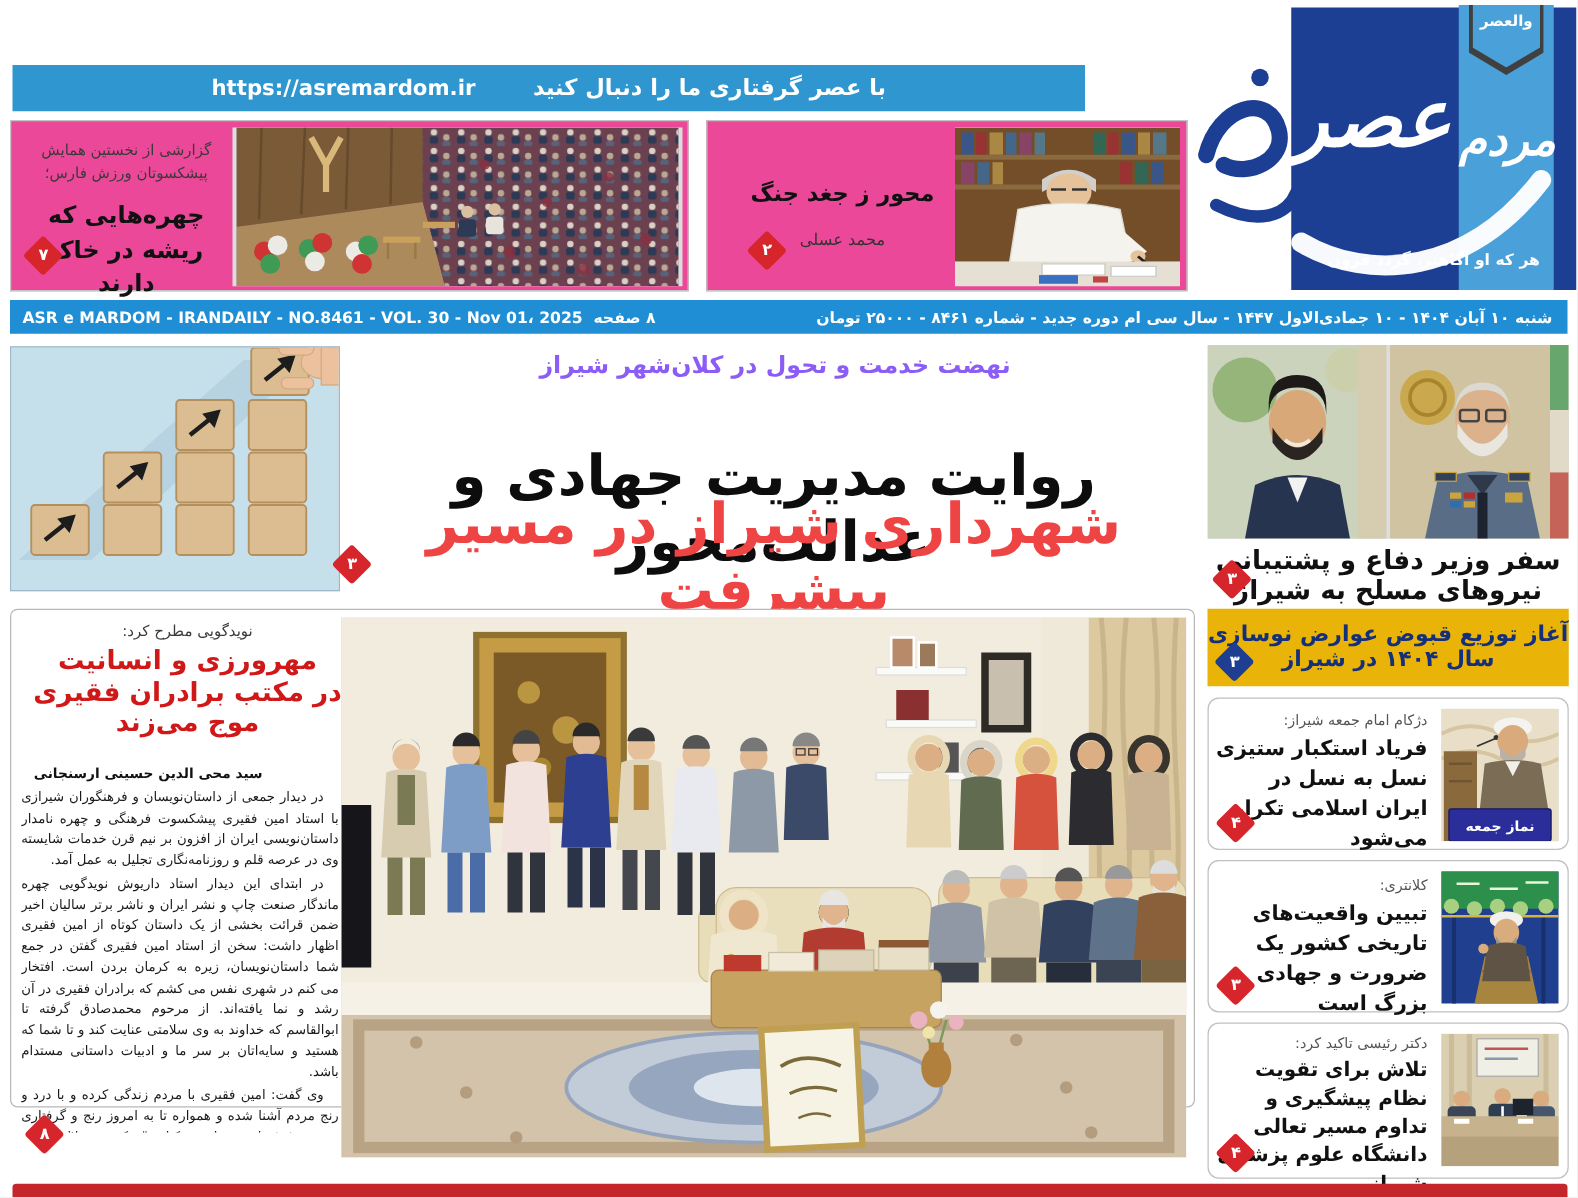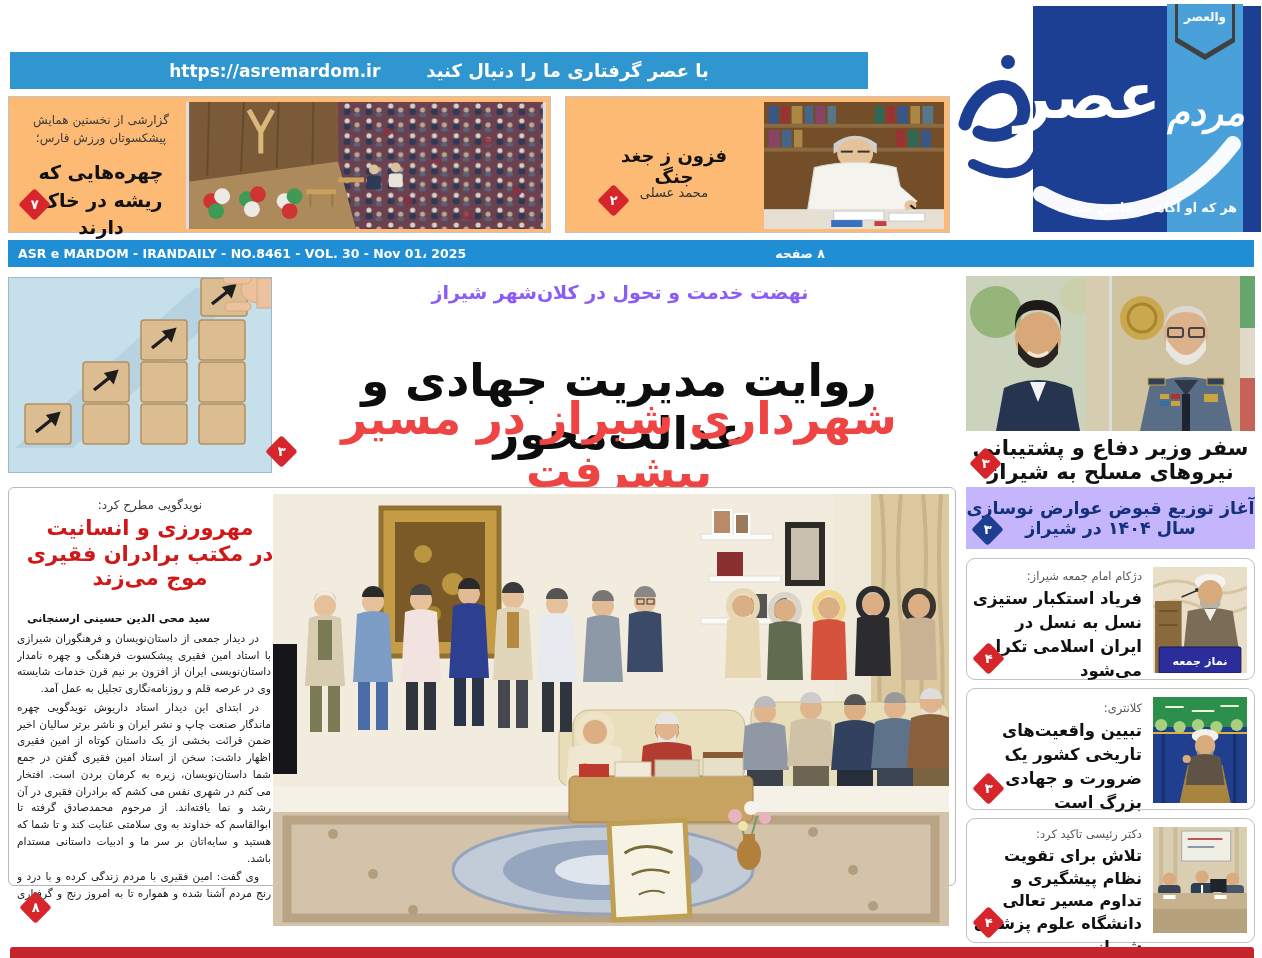--- a/index.html
+++ b/index.html
@@ -1,19 +1,19 @@
 <!DOCTYPE html>
 <html lang="fa"><head>
 <meta charset="utf-8">
 <style>
   html,body{margin:0;padding:0;background:#e8e8e8;}
   *{box-sizing:border-box;font-family:"DejaVu Sans",sans-serif;}
   .canvas{position:relative;width:1262px;height:958px;background:#ffffff;overflow:hidden;margin:0 auto;direction:rtl;}
   .abs{position:absolute;}
-  .box{border:1px solid #c3c3c3;background:#fdba74;}
+  .box{border:1px solid #c3c3c3;background:#ec4899;}
   .rbox{border:1px solid #c0c0c0;border-radius:9px;background:#fff;}
   .diamond{width:23px;height:23px;background:#d6252b;transform:rotate(45deg);display:flex;align-items:center;justify-content:center;border-radius:3px;}
   .diamond span{transform:rotate(-45deg);color:#fff;font-weight:bold;font-size:13px;line-height:1;}
   .diamond.navy{background:#1d3e91;}
   .kicker{color:#3a3a3a;font-size:12px;}
   .hl{color:#111;font-weight:bold;}
   .photo{overflow:hidden;background:#ddd;}
   .photo svg{display:block;}
   .ltr{direction:ltr;unicode-bidi:isolate;}
   .bodytext p{margin:0 0 2px 0;text-indent:12px;}
@@ -36,22 +36,22 @@
         <span style="color:#fff;font-size:12px;font-weight:bold;margin-top:6px;">والعصر</span>
       </div>
     </div>
     <div class="abs" style="left:216px;top:88px;width:90px;text-align:center;color:#fff;font-size:36px;font-weight:bold;font-style:italic;">مردم</div>
     <svg class="abs" style="left:0;top:0;" width="316" height="228" viewBox="0 0 316 228">
       <path d="M96,190 C150,222 230,216 288,140" stroke="#ffffff" stroke-width="16" fill="none" stroke-linecap="round" opacity="0.97"></path>
       <path d="M20,120 C30,80 70,70 78,100 C84,124 54,138 34,128" stroke="#1c3e93" stroke-width="13" fill="none" stroke-linecap="round"></path>
       <path d="M28,160 C60,176 84,170 92,150" stroke="#1c3e93" stroke-width="10" fill="none" stroke-linecap="round"></path>
       <circle cx="63" cy="58" r="7" fill="#1c3e93"></circle>
     </svg>
-    <div class="abs" style="left:96px;top:60px;width:120px;text-align:center;color:#fff;font-size:64px;font-weight:bold;line-height:1;">عصر</div>
-    <div class="abs" style="left:94px;top:196px;width:216px;text-align:center;color:#ffffff;font-size:12.5px;font-weight:bold;">هر که او آگاهتر، جانش عنایت</div>
+    <div class="abs" style="left:96px;top:60px;width:120px;text-align:center;color:#fff;font-size:64px;font-weight:bold;font-style:italic;line-height:1;">عصر</div>
+    <div class="abs" style="left:94px;top:196px;width:216px;text-align:center;color:#ffffff;font-size:12.5px;font-weight:bold;">هر که او آگاهتر، گردد فزون</div>
   </div>
 
   <div class="abs box" style="left:8px;top:96px;width:543px;height:137px;">
     <div class="abs kicker" style="right:366px;top:14px;width:166px;text-align:center;line-height:1.5;">گزارشی از نخستین همایش پیشکسوتان ورزش فارس؛</div>
     <div class="abs hl" style="right:366px;top:62px;width:166px;text-align:center;font-size:19px;line-height:1.45;">چهره‌هایی که ریشه در خاک دارند</div>
     <div class="abs diamond" style="left:14px;top:96px;">
       <span>۷</span>
     </div>
     <div class="abs photo" style="left:177px;top:5px;width:360px;height:127px;">
       <svg width="360" height="127" viewBox="0 0 356 128">
@@ -100,21 +100,21 @@
         <rect x="150" y="76" width="26" height="5" fill="#c9a05c"></rect>
         <circle cx="186" cy="68" r="5" fill="#d9c0a0"></circle>
           <rect x="179" y="74" width="14" height="14" rx="3" fill="#2d3a55"></rect>
         <circle cx="208" cy="66" r="5" fill="#d9c0a0"></circle>
           <rect x="201" y="72" width="14" height="14" rx="3" fill="#e8e4dc"></rect>
       </svg>
     </div>
   </div>
 
   <div class="abs box" style="left:565px;top:96px;width:385px;height:137px;">
-    <div class="abs hl" style="right:200px;top:48px;width:150px;text-align:center;font-size:18px;">فزون ز جغد جنگ</div>
+    <div class="abs hl" style="right:200px;top:48px;width:150px;text-align:center;font-size:18px;">محور ز جغد جنگ</div>
     <div class="abs" style="right:200px;top:88px;width:150px;text-align:center;font-size:13px;color:#333;">محمد عسلی</div>
     <div class="abs diamond" style="left:36px;top:92px;">
       <span>۲</span>
     </div>
     <div class="abs photo" style="left:198px;top:5px;width:180px;height:127px;">
       <svg width="180" height="127" viewBox="0 0 150 128" preserveAspectRatio="none">
         <rect width="150" height="128" fill="#734e28"></rect>
         <g>
           <rect x="4" y="4" width="8" height="18" fill="#3a5588"></rect>
             <rect x="14" y="4" width="7" height="18" fill="#993333"></rect>
@@ -148,20 +148,21 @@
         <rect x="0" y="108" width="150" height="20" fill="#e6e0d4"></rect>
         <rect x="58" y="110" width="42" height="9" fill="#ffffff" stroke="#ccc"></rect>
         <rect x="104" y="112" width="30" height="8" fill="#ffffff" stroke="#ccc"></rect>
         <rect x="56" y="119" width="26" height="7" fill="#3a70c2"></rect>
         <rect x="92" y="120" width="10" height="5" fill="#c04444"></rect>
       </svg>
     </div>
   </div>
 
   <div class="abs" style="left:8px;top:240px;width:1246px;height:27px;background:#1f8ed4;display:flex;align-items:center;color:#fff;font-weight:bold;font-size:12.5px;">
+    <span style="margin-right:12px;">شنبه ۱۰ آبان ۱۴۰۴ - ۱۰ جمادی‌الاول ۱۴۴۷ - سال سی ام دوره جدید - شماره ۸۴۶۱ - ۲۵۰۰۰ تومان</span>
     <span style="margin:0 auto;transform:translateX(-60px);">۸ صفحه</span>
     <span class="ltr" style="margin-left:10px;font-size:12.5px;">ASR e MARDOM - IRANDAILY - NO.8461 - VOL. 30 -  Nov 01، 2025</span>
   </div>
 
   <div class="abs photo" style="left:8px;top:277px;width:264px;height:196px;border:1px solid #9db8c9;">
     <svg width="262" height="194" viewBox="0 0 262 194">
       <rect width="262" height="194" fill="#c5dfeb"></rect>
       <polygon points="6,170 186,10 238,10 64,170" fill="#a9c8d8" opacity="0.5"></polygon>
       <g fill="#dcbd92" stroke="#b5905f" stroke-width="1.5">
         <rect x="16" y="126" width="46" height="40" rx="3"></rect>
@@ -241,21 +242,21 @@
         </g>
       </svg>
     </div>
     <div class="abs hl" style="left:0;top:160px;width:289px;text-align:center;font-size:21px;">سفر وزیر دفاع و پشتیبانی</div>
     <div class="abs hl" style="left:0;top:184px;width:289px;text-align:center;font-size:21px;">نیروهای مسلح به شیراز</div>
     <div class="abs diamond" style="left:8px;top:176px;">
       <span>۳</span>
     </div>
   </div>
 
-  <div class="abs" style="left:966px;top:487px;width:289px;height:62px;background:#c4b5fd;display:flex;flex-direction:column;justify-content:center;">
+  <div class="abs" style="left:966px;top:487px;width:289px;height:62px;background:#eab308;display:flex;flex-direction:column;justify-content:center;">
     <div style="text-align:center;font-size:17.5px;font-weight:bold;color:#15307a;">آغاز توزیع قبوض عوارض نوسازی</div>
     <div style="text-align:center;font-size:17.5px;font-weight:bold;color:#15307a;">سال ۱۴۰۴ در شیراز</div>
   </div>
   <div class="abs diamond navy" style="left:976px;top:518px;">
     <span>۳</span>
   </div>
 
   <div class="abs rbox" style="left:966px;top:558px;width:289px;height:122px;">
     <div class="abs kicker" style="right:112px;top:10px;width:168px;text-align:right;font-size:11.5px;color:#555;">دژکام امام جمعه شیراز:</div>
     <div class="abs hl" style="right:112px;top:28px;width:170px;text-align:right;font-size:16.5px;line-height:1.45;">فریاد استکبار ستیزی نسل به نسل در ایران اسلامی تکرار می‌شود</div>

